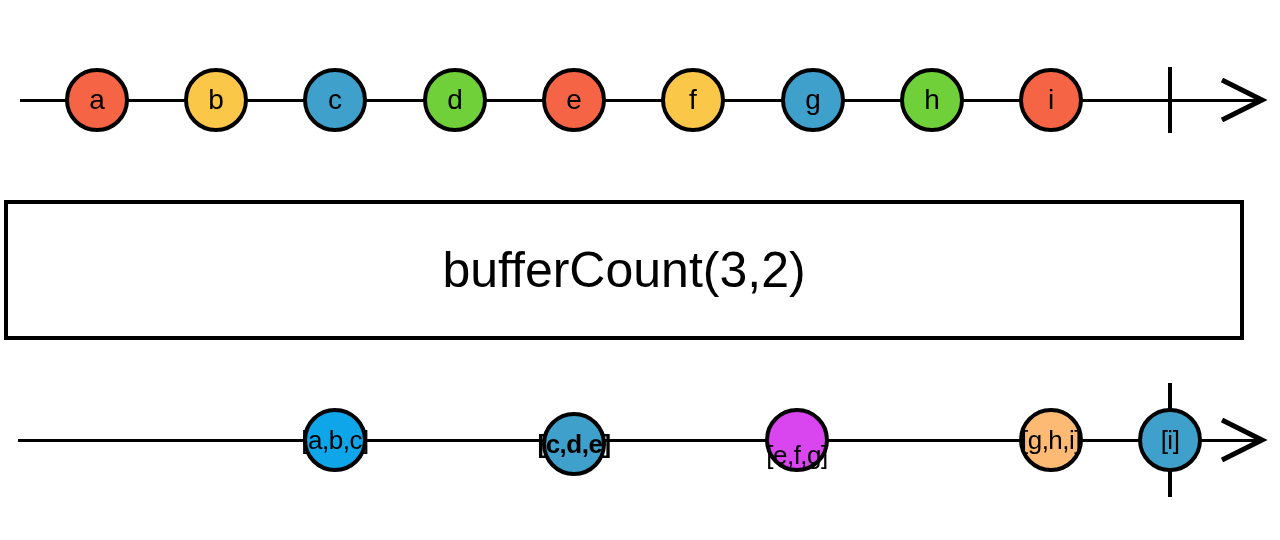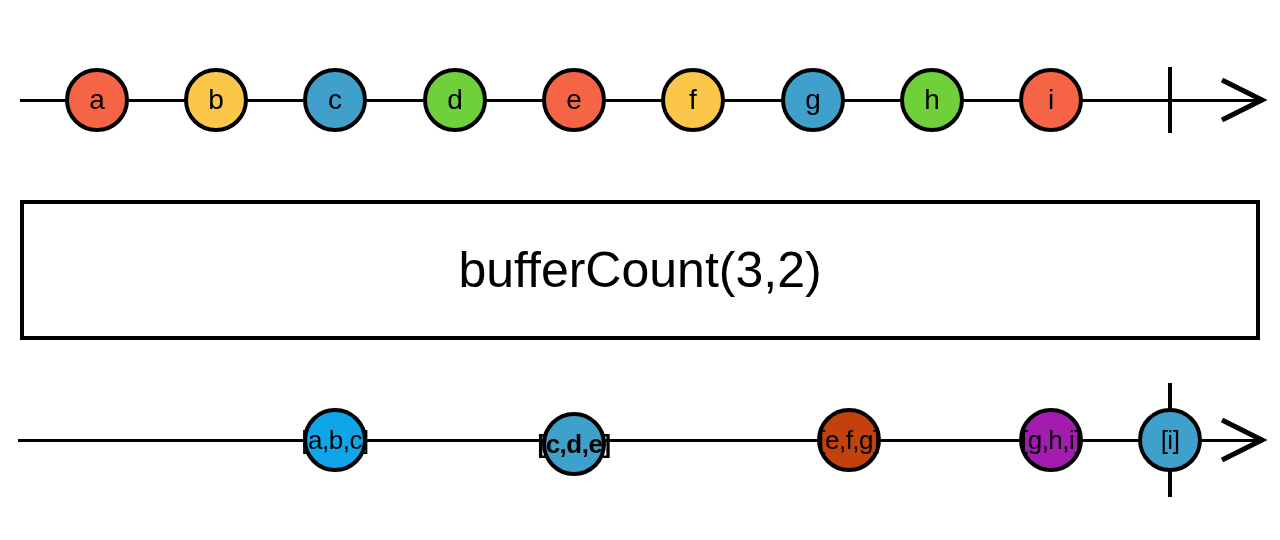--- a/index.html
+++ b/index.html
@@ -53,21 +53,21 @@
     line-height: 1;
     white-space: nowrap;
     color: #000;
   }
   .stream-output .marble span {
     font-size: 26px;
     letter-spacing: -0.5px;
   }
   .operator-box {
     position: absolute;
-    left: 20px;
+    left: 4px;
     top: 200px;
     width: 1232px;
     height: 132px;
     border: 4px solid #000;
     background: #fff;
     display: flex;
     align-items: center;
     justify-content: center;
   }
   .operator-box span {
@@ -139,24 +139,24 @@
         <polyline points="4,2 44,22 4,42" fill="none" stroke="#000" stroke-width="5"></polyline>
       </svg>
     </div>
     <div>
         <div class="marble" style="left: 335px; top: 440px; background-color: #0ea5e9;">
           <span>[a,b,c]</span>
         </div>
         <div class="marble" style="left: 574px; top: 444px; background-color: rgb(62, 160, 203); font-weight: bold;">
           <span>[c,d,e]</span>
         </div>
-        <div class="marble" style="left: 849px; top: 440px; background-color: #c2410c;">
+        <div class="marble" style="left: 797px; top: 440px; background-color: #d946ef; align-items: flex-end;">
           <span>[e,f,g]</span>
         </div>
-        <div class="marble" style="left: 1051px; top: 440px; background-color: #a21caf;">
+        <div class="marble" style="left: 1051px; top: 440px; background-color: #fdba74;">
           <span>[g,h,i]</span>
         </div>
         <div class="marble" style="left: 1170px; top: 440px; background-color: rgb(62, 160, 203);">
           <span>[i]</span>
         </div>
       </div>
   </div>
 
 </div>
 

